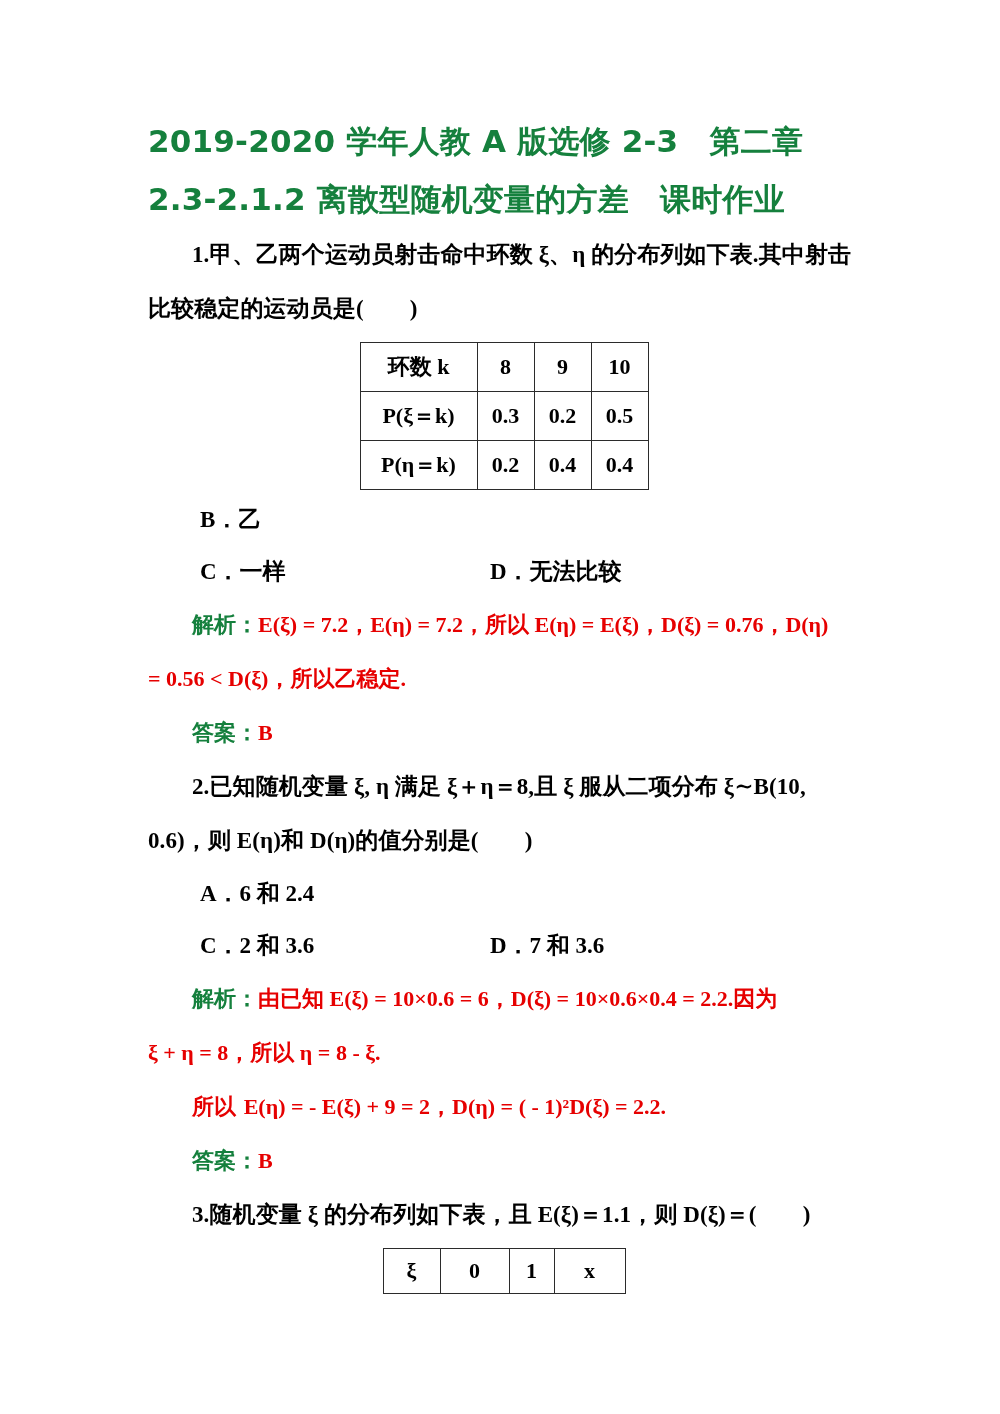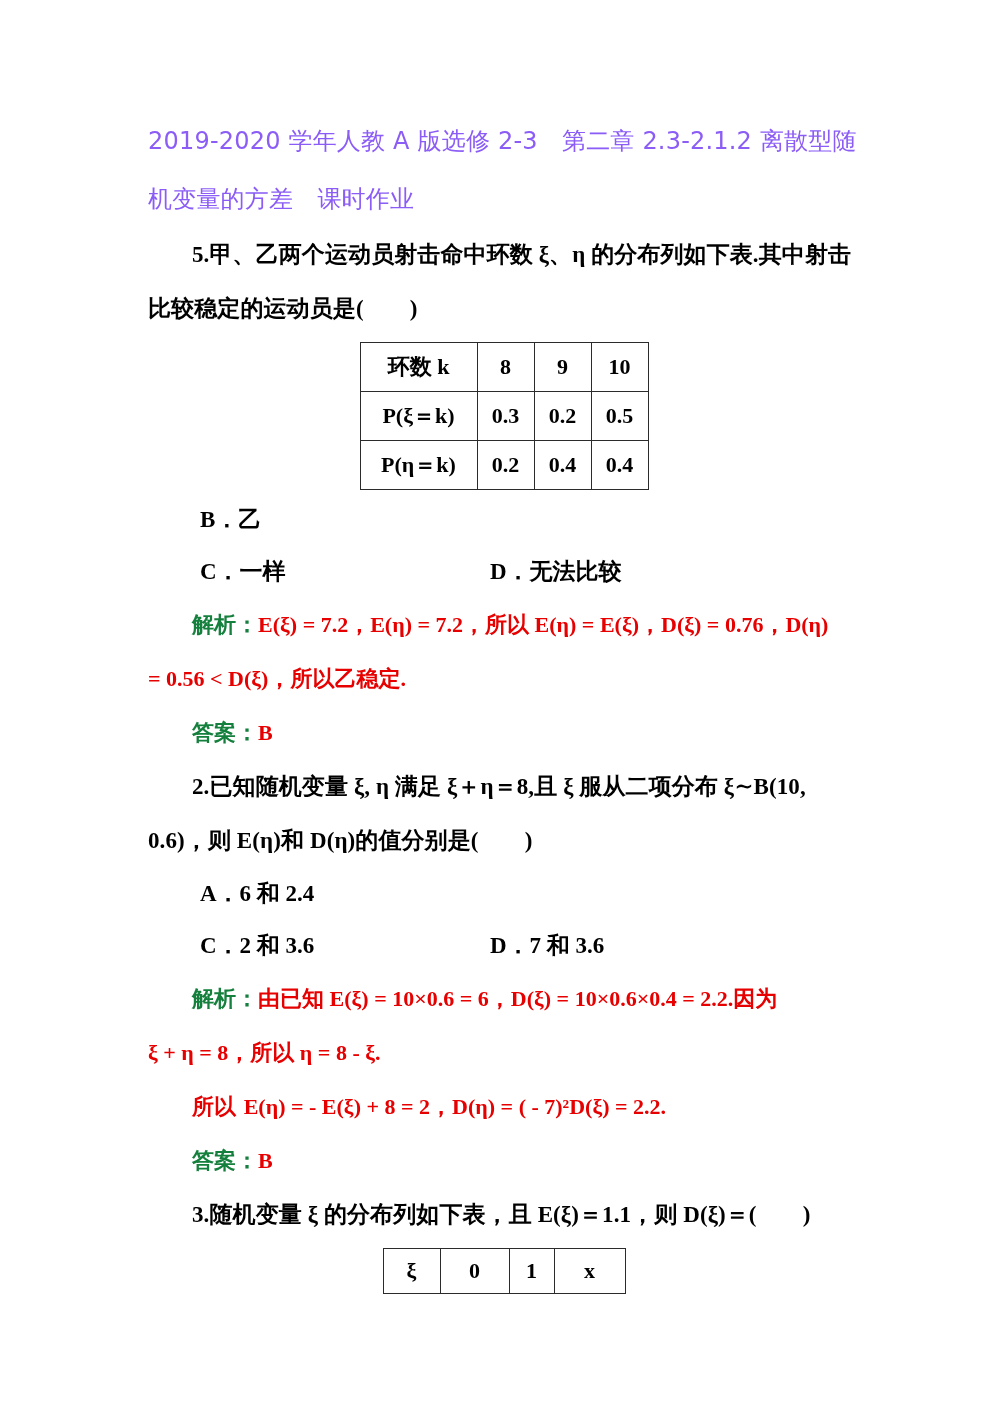--- a/index.html
+++ b/index.html
@@ -25,25 +25,25 @@
   .content {
     position: absolute;
     left: 148px;
     top: 112px;
     width: 712px;
   }
 
   
   .doc-title {
     font-family: "DejaVu Sans", "Liberation Sans", sans-serif;
-    font-size: 24px;
-    font-weight: 400;
+    font-size: 31px;
+    font-weight: 700;
     line-height: 58px;
     letter-spacing: 0.2px;
-    color: #8b5cf6;
+    color: #15803d;
     white-space: pre-wrap;
   }
 
   
   .qtext {
     font-size: 23px;
     font-weight: 700;
     line-height: 54px;
     text-indent: 44px;
     letter-spacing: 0.1px;
@@ -131,21 +131,21 @@
   .spacer-sm { height: 6px; }
 </style>
 </head>
 <body>
 
 <div class="page">
   <div class="content">
 
     <div class="doc-title">2019-2020 学年人教 A 版选修 2-3　第二章 2.3-2.1.2 离散型随机变量的方差　课时作业</div>
 
-    <div class="qtext">5.甲、乙两个运动员射击命中环数 ξ、η 的分布列如下表.其中射击</div>
+    <div class="qtext">1.甲、乙两个运动员射击命中环数 ξ、η 的分布列如下表.其中射击</div>
     <div class="qtext cont">比较稳定的运动员是(　　)</div>
 
     <div class="tbl-wrap">
       <table class="dist-table">
         <tbody>
             <tr>
           <td class="c-label">环数 k</td>
           <td class="c-val">8</td>
           <td class="c-val">9</td>
           <td class="c-val">10</td>
@@ -196,21 +196,21 @@
         <span class="opt-cell">C．2 和 3.6</span>
         <span class="opt-cell wide">D．7 和 3.6</span>
       </div>
     </div>
 
     <div class="sol">
       <span class="lbl-blue">解析：</span><span>由已知 E(ξ) = 10×0.6 = 6，D(ξ) = 10×0.6×0.4 = 2.2.因为</span>
     </div>
     <div class="sol cont">ξ + η = 8，所以 η = 8 - ξ.</div>
     <div class="sol">
-      <span class="hz">所以 </span><span>E(η) = - E(ξ) + 8 = 2，D(η) = ( - 7)²D(ξ) = 2.2.</span>
+      <span class="hz">所以 </span><span>E(η) = - E(ξ) + 9 = 2，D(η) = ( - 1)²D(ξ) = 2.2.</span>
     </div>
 
     <div class="ans">
       <span class="lbl-blue">答案：</span><span class="val">B</span>
     </div>
 
     <div class="qtext">3.随机变量 ξ 的分布列如下表，且 E(ξ)＝1.1，则 D(ξ)＝(　　)</div>
 
     <div class="spacer-sm"></div>
 

